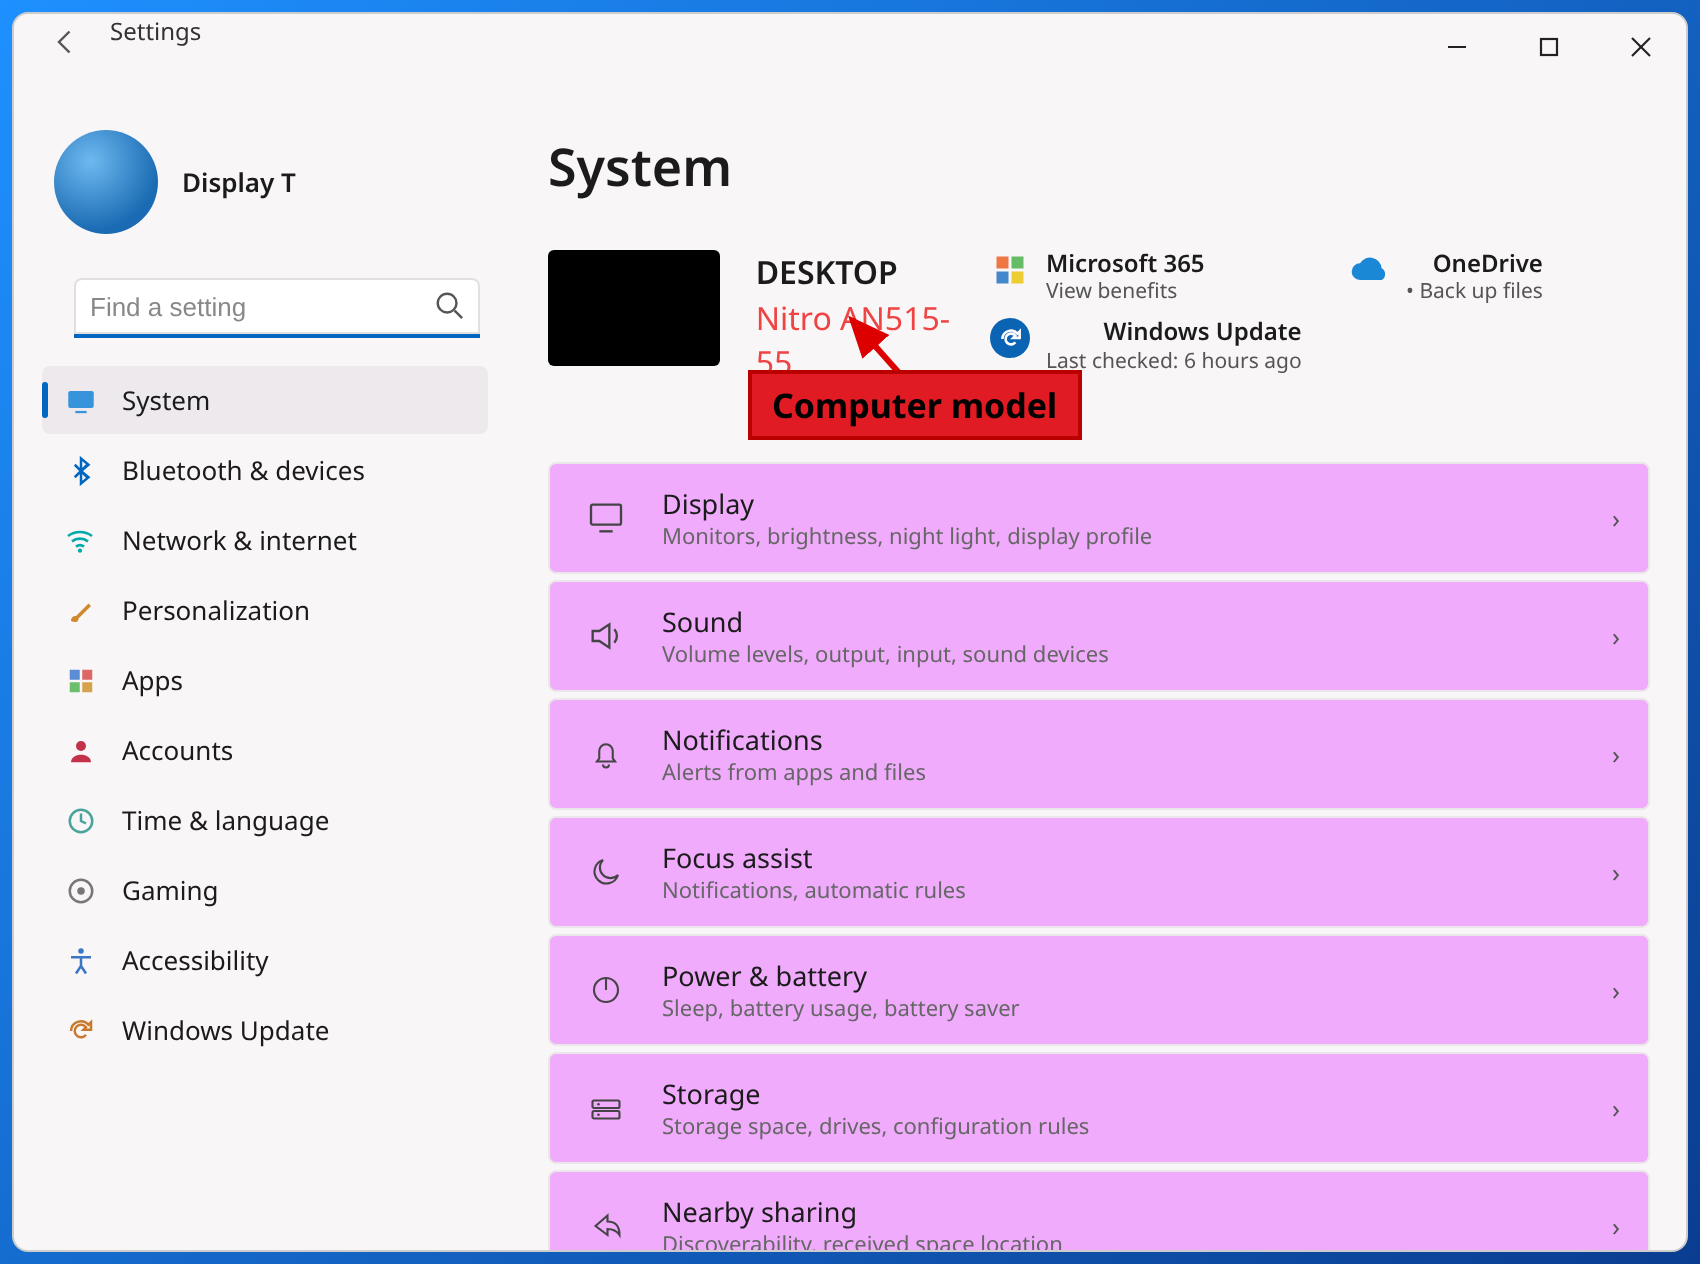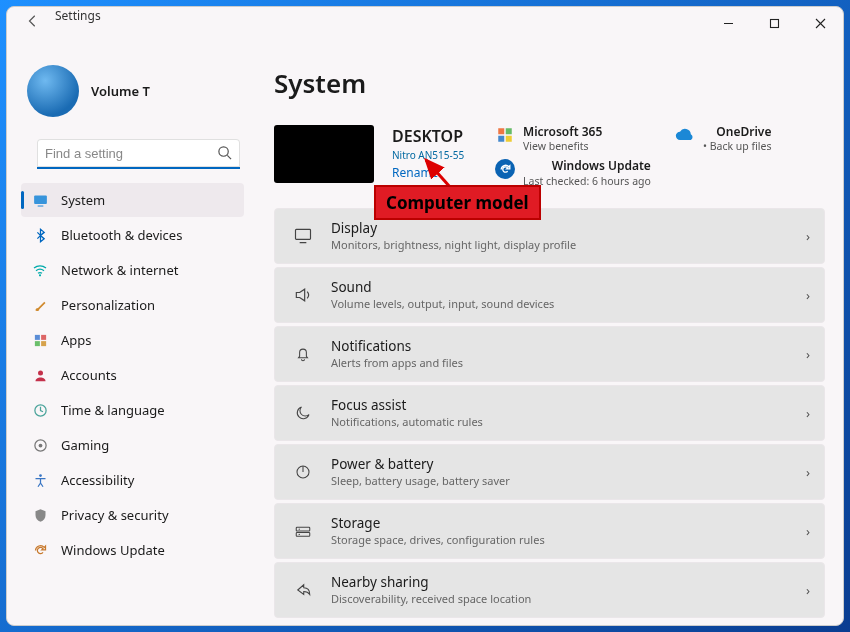--- a/index.html
+++ b/index.html
@@ -90,30 +90,30 @@
   h1 { font-size:26px; font-weight:600; margin:12px 0 24px 0; }
   .top {
     display:flex; align-items:flex-start; gap:18px;
     margin-bottom: 20px;
   }
   .desktop-pic {
     width:100px; height:58px; background:#000; border-radius:3px;
   }
   .deskinfo { display:flex; flex-direction:column; gap:1px; position:relative;}
   .deskname { font-size:16px; font-weight:600; }
-  .deskmodel { font-size:10px; color:#0369a1; }
+  .deskmodel { font-size:16px; color:#ef4444; }
   .rename { font-size:12px; color:#0067c0; margin-top:1px; }
   .topright { margin-left:auto; display:grid; grid-template-columns: 170px 150px; gap:6px 10px; }
   .tr-item { display:flex; align-items:flex-start; gap:8px; font-size:11px; }
   .tr-item .tico { width:20px; height:20px; flex:none; display:flex; align-items:center; justify-content:center; border-radius:50%;}
   .tr-item .ttitle{ font-size:12px; font-weight:600; line-height:1.2;text-align:right;}
   .tr-item .tsub{ color:#555; font-size:10.5px; }
   .cards { display:flex; flex-direction:column; gap:3px; }
   .card {
-    background:#e5e5e5;
+    background:#f0abfc;
     border:1px solid #eae6e9;
     border-radius:4px;
     height:56px;
     display:flex; align-items:center;
     padding:0 14px 0 14px;
   }
   .card .cico { width:28px; display:flex; justify-content:center; color:#444; }
   .card .ctext { margin-left:14px; }
   .card .ctitle{ font-size:13.5px; }
   .card .csub{ font-size:11px; color:#666; }
@@ -168,21 +168,21 @@
           </svg>
         </div>
     </div>
   </div>
 
   <div class="body">
     <aside class="sidebar">
 
       <div class="account">
         <div class="avatar"></div>
-        <div class="account-name">Volume T</div>
+        <div class="account-name">Display T</div>
       </div>
 
       <div class="searchwrap">
         <input class="search" placeholder="Find a setting" style="">
         <span class="searchicon">
           <svg width="15" height="15" viewBox="0 0 16 16">
               <circle cx="7" cy="7" r="5" fill="none" stroke="#555" stroke-width="1.3"></circle>
               <line x1="11" y1="11" x2="15" y2="15" stroke="#555" stroke-width="1.3"></line>
             </svg>
         </span>
@@ -265,28 +265,20 @@
         <div class="nav-item">
           <span class="nav-ico ic-blue">
             <svg width="15" height="15" viewBox="0 0 24 24">
                 <circle cx="12" cy="4" r="2.2" fill="#3a76c4"></circle>
                 <path d="M4 9h16M12 9v7m0 0l-4 6m4-6l4 6" stroke="#3a76c4" stroke-width="2" fill="none"></path>
               </svg>
           </span>
           <span>Accessibility</span>
         </div>
         <div class="nav-item">
-          <span class="nav-ico ic-gray">
-            <svg width="15" height="15" viewBox="0 0 24 24">
-                <path d="M12 2l8 3v6c0 5-3 9-8 11-5-2-8-6-8-11V5l8-3z" fill="#888"></path>
-              </svg>
-          </span>
-          <span>Privacy &amp; security</span>
-        </div>
-        <div class="nav-item">
           <span class="nav-ico ic-orange">
             <svg width="15" height="15" viewBox="0 0 24 24">
                 <path d="M4 12a8 8 0 0114-5l2-2v6h-6l2-2a5 5 0 100 6" fill="none" stroke="#c87a2e" stroke-width="2"></path>
               </svg>
           </span>
           <span>Windows Update</span>
         </div>
       </nav>
     </aside>
 

